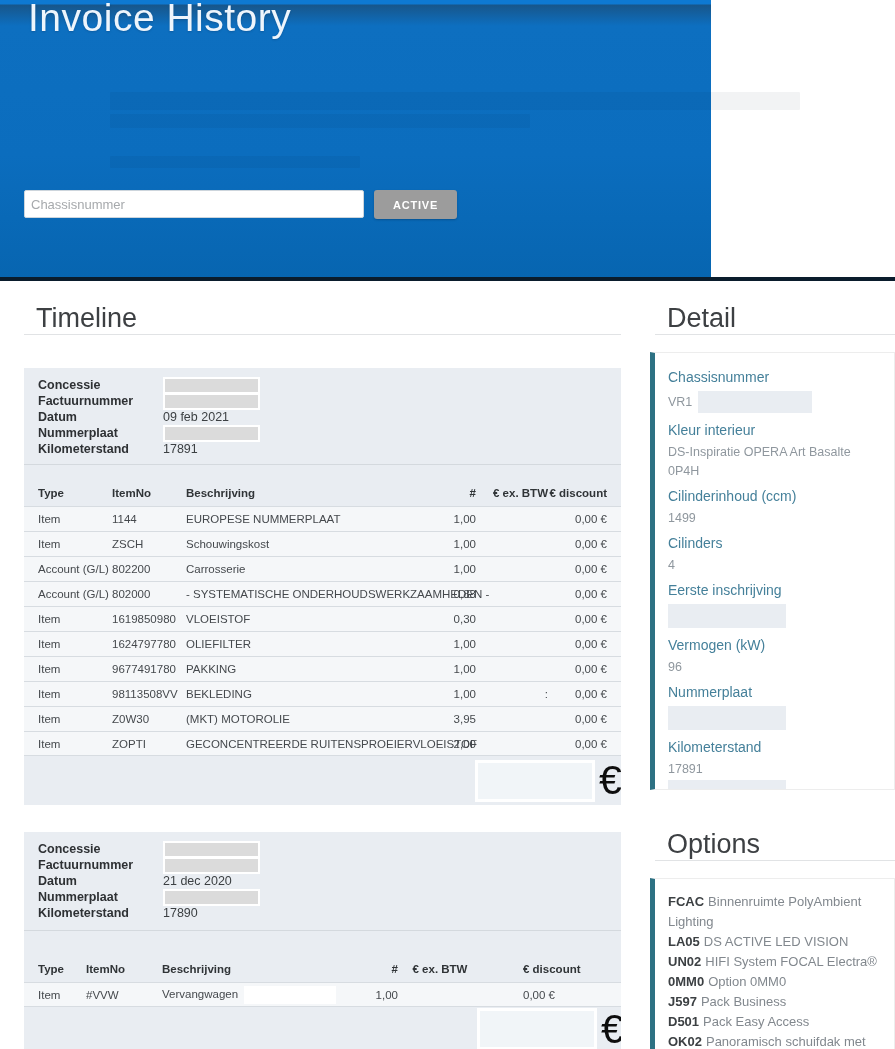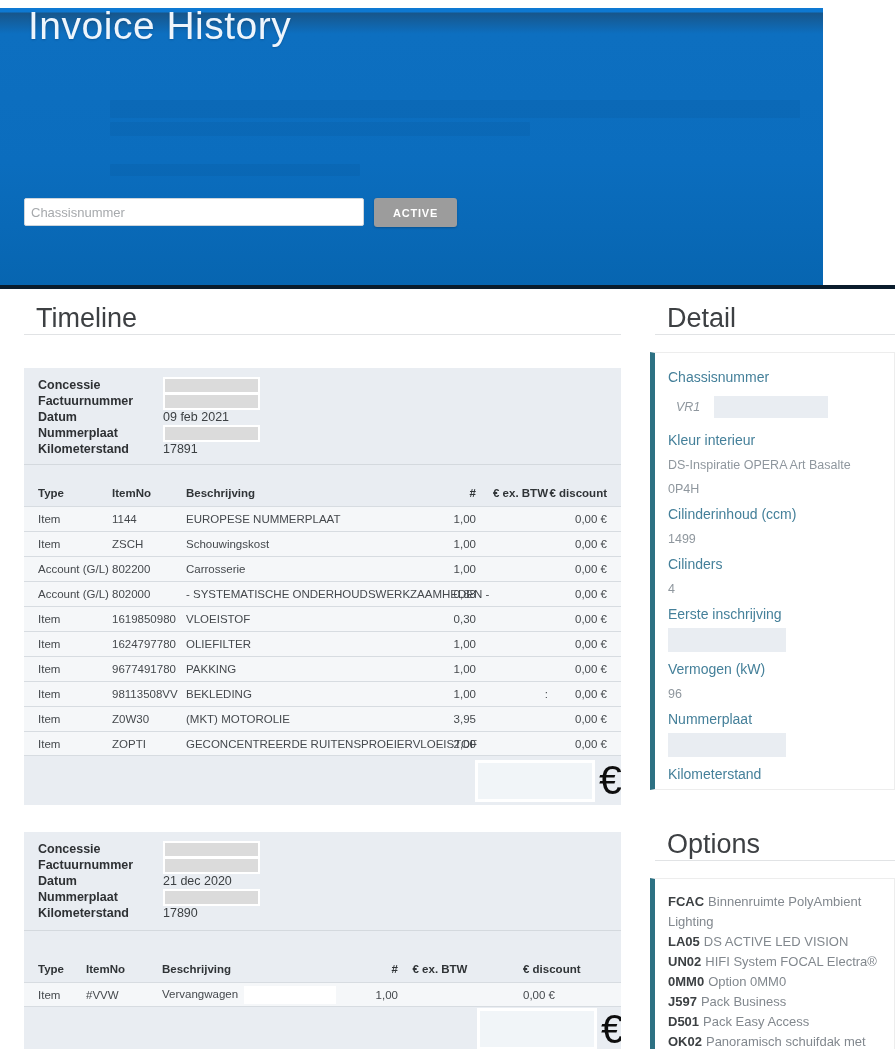--- a/index.html
+++ b/index.html
@@ -4,21 +4,21 @@
 <style>
   html,body{margin:0;padding:0;}
   body{
     width:895px;height:1049px;position:relative;overflow:hidden;
     background:#ffffff;
     font-family:"Liberation Sans", sans-serif;
     -webkit-font-smoothing:antialiased;
   }
   
   .hero{
-    position:absolute;left:0;top:8px;width:823px;height:281px;
+    position:absolute;left:0;top:0;width:711px;height:281px;
     background:linear-gradient(180deg,
       #0e79d2 0px,#0e79d2 4px,
       #17568b 5px,#0d6fc0 26px,
       #0b6dbe 55%,#0765b0 100%);
   }
   .hero-bottom-strip{
     position:absolute;left:0;top:277px;width:895px;height:4px;
     background:#0a1c2c;
   }
   .hero h1{
@@ -118,23 +118,23 @@
   .side-card{
     position:absolute;left:650px;width:245px;background:#ffffff;
     border:1px solid #ededed;border-left:5px solid #2d7183;
     box-sizing:border-box;overflow:hidden;
   }
   #detail-card{top:352px;height:438px;}
   #options-card{top:878px;height:190px;}
   .detail-fields{padding:10px 10px 0 13px;}
   .d-label{font-size:14px;color:#45809a;margin:9px 0 5px;line-height:17px;}
   .detail-fields > .d-label:first-child{margin-top:6px;}
-  .d-value{font-size:12.5px;color:#8f979e;line-height:16px;margin:8px 0 3px;}
+  .d-value{font-size:12.5px;color:#8f979e;line-height:16px;margin:0 0 3px;}
   .d-inline-row{display:flex;align-items:center;margin:0 0 3px;}
-  .d-inline-row .d-value{margin:8px;font-style:italic;}
+  .d-inline-row .d-value{margin:0;}
   .redact-light{background:#e9edf2;width:118px;height:24px;margin:2px 0 4px;}
   .redact-light.inline{margin:0 0 0 6px;height:22px;width:114px;}
   .options-list{padding:13px 12px 0 13px;}
   .opt-item{font-size:13px;line-height:20px;color:#82888e;}
   .opt-code{font-weight:bold;color:#3c4043;margin-right:4px;}
 </style>
 </head>
 <body>
 
 <div class="hero">

